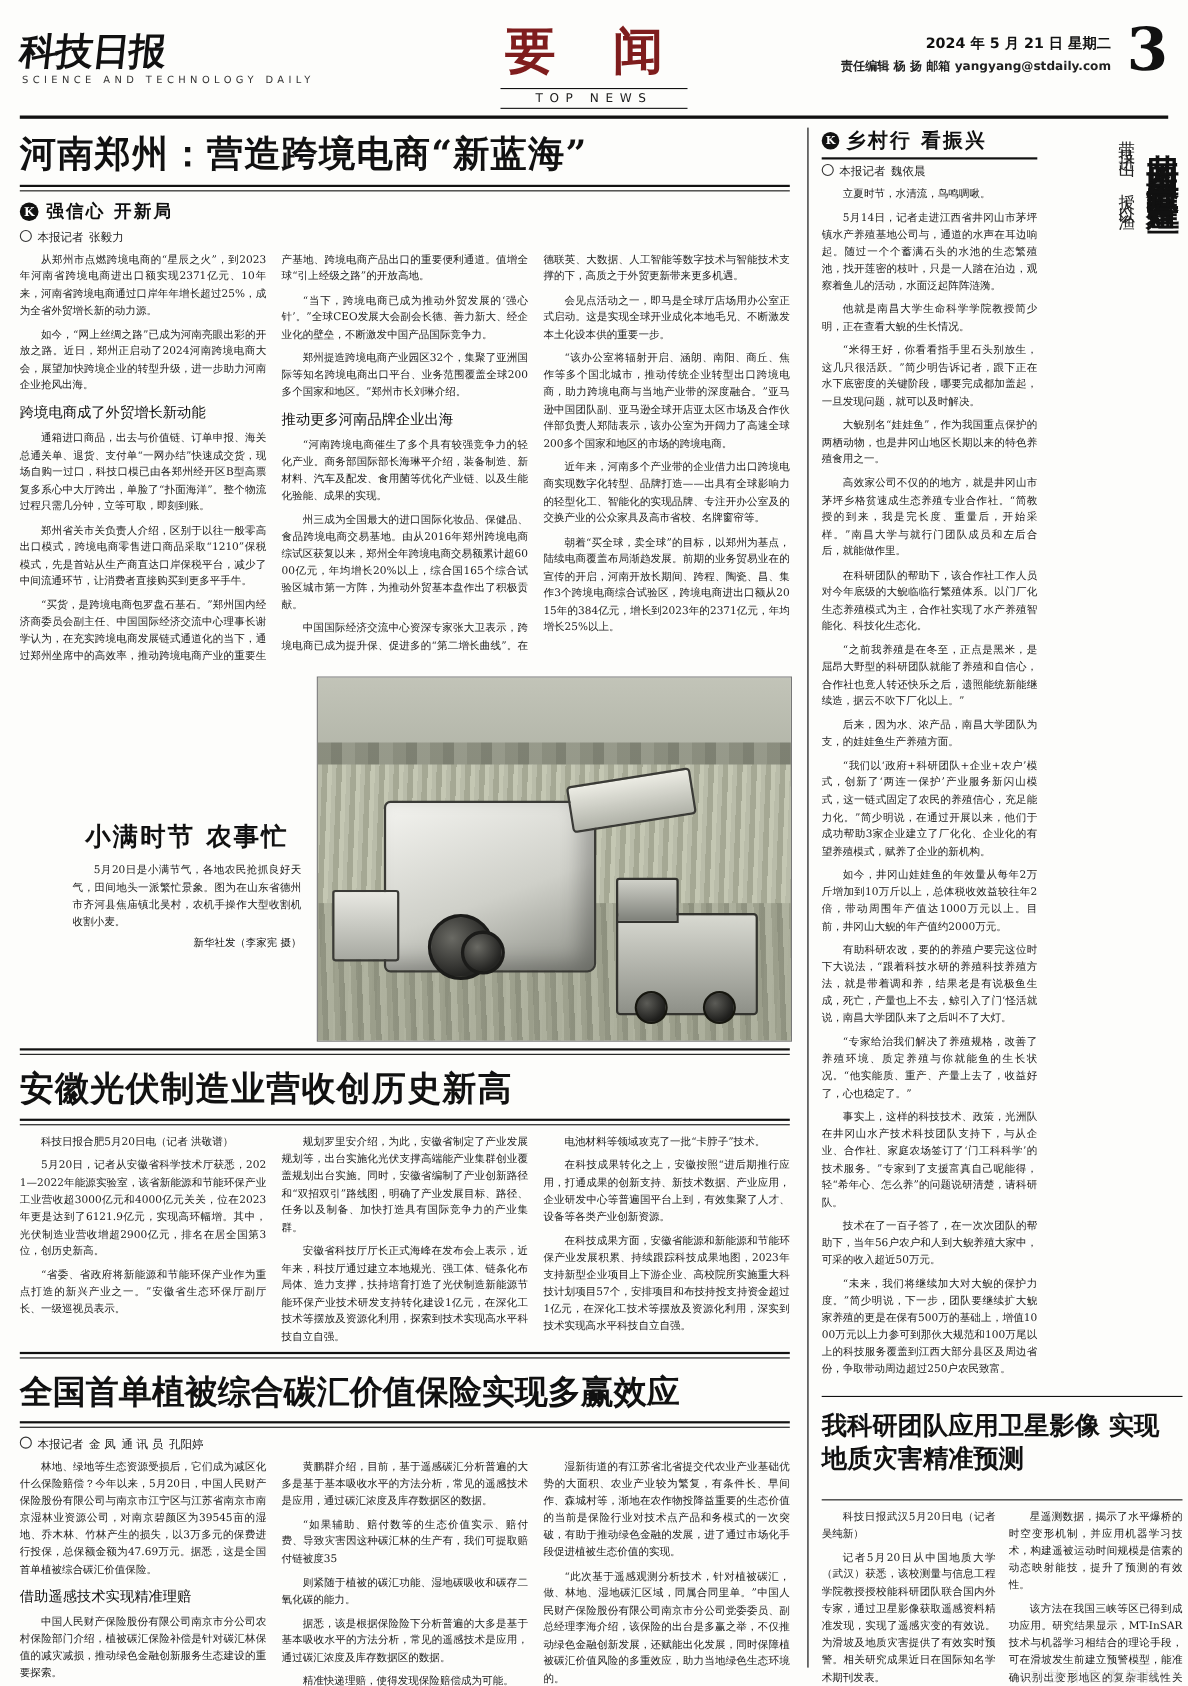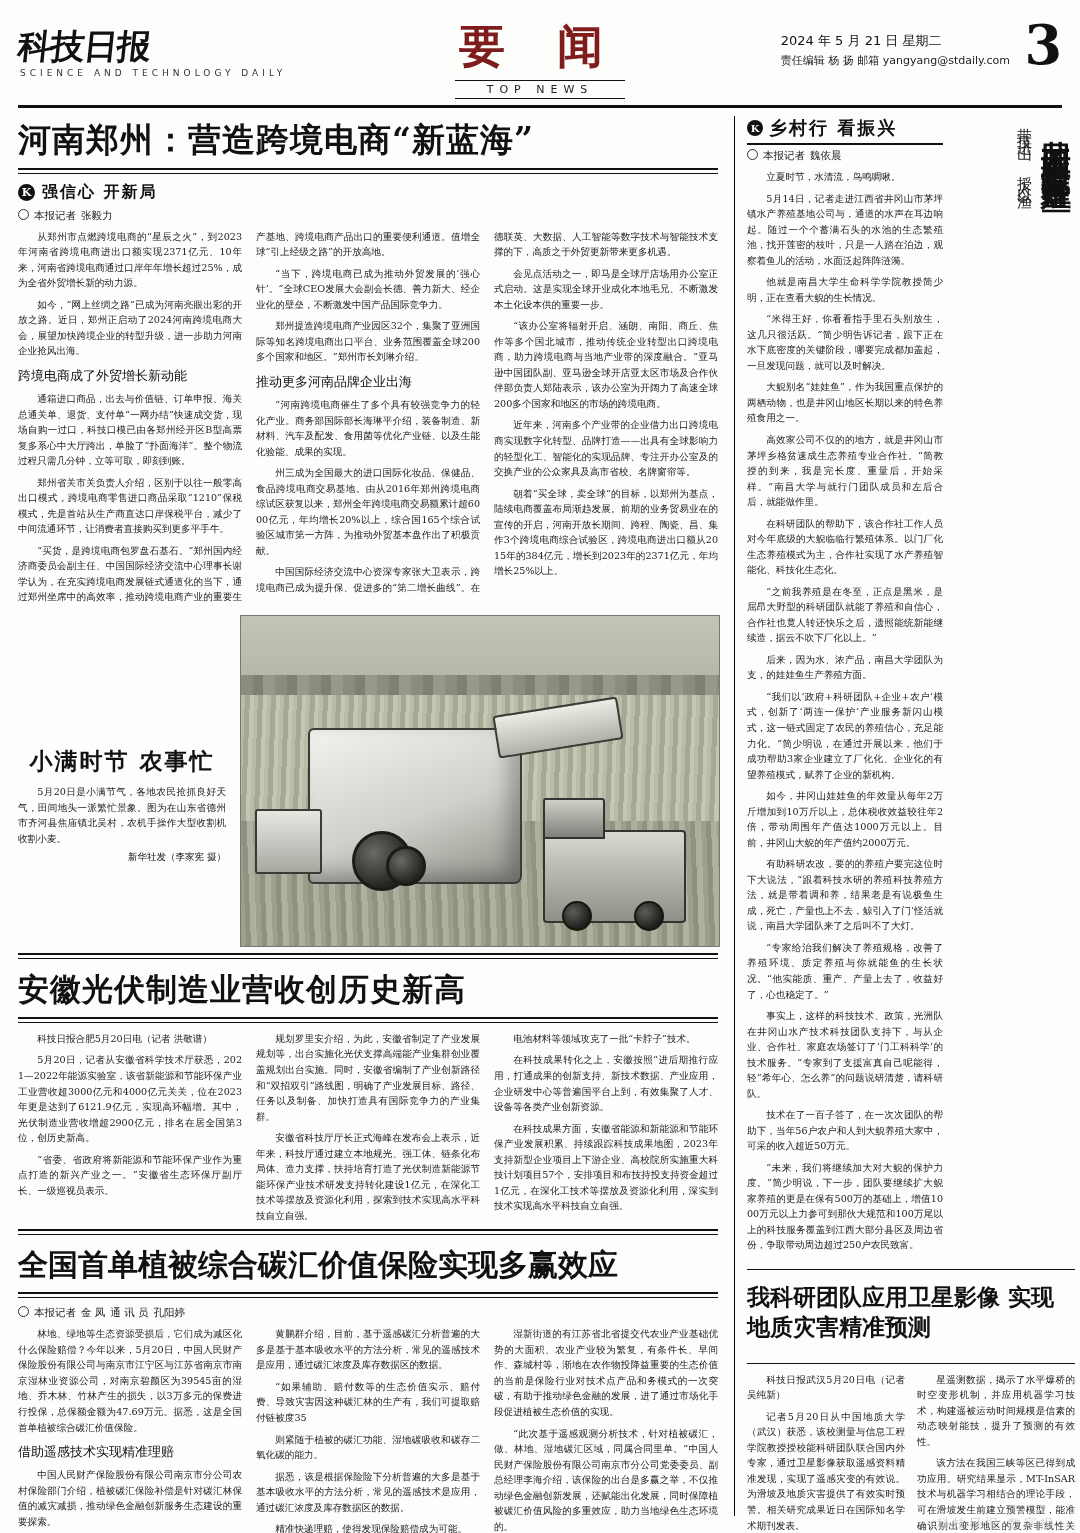--- a/index.html
+++ b/index.html
@@ -27,21 +27,21 @@
     position:absolute;left:50%;transform:translateX(-50%);top:6px;text-align:center;
   }
   .center-title .cn{
     font-family:"DejaVu Serif","Liberation Serif",serif;
     font-weight:bold;font-size:46px;letter-spacing:18px;color:#7f1d1d;
   }
   .center-title .en{
     font-size:11px;letter-spacing:6px;color:#222;margin-top:2px;
     border-top:1px solid #111;border-bottom:1px solid #111;padding:2px 0;width:170px;margin-left:auto;margin-right:auto;
   }
-  .right-info{position:absolute;right:52px;top:20px;font-size:12px;line-height:1.7;color:#111;}
+  .right-info{position:absolute;right:52px;top:20px;text-align:right;font-size:12px;line-height:1.7;color:#111;font-weight:bold;}
   .right-info .date{font-size:13px;}
   .right-info .editor{font-size:11px;color:#222;}
   .pagenum{
     position:absolute;right:0;top:8px;
     font-family:"DejaVu Serif","Liberation Serif",serif;
     font-weight:bold;font-size:54px;line-height:1;color:#111;
   }
 
   
   .body-wrap{position:relative;margin:8px 18px 0 18px;height:1400px;}
@@ -130,21 +130,21 @@
     font-weight:bold;font-size:23px;line-height:1.35;text-align:center;letter-spacing:2px;
   }
   .caption-text{
     font-family:"DejaVu Serif","Liberation Serif",serif;
     font-size:9.6px;line-height:1.62;text-align:justify;text-indent:2em;margin-top:8px;color:#1a1a1a;
     word-break:break-all;
   }
   .caption-credit{font-size:9.5px;text-align:right;margin-top:5px;
      font-family:"DejaVu Serif","Liberation Serif",serif;}
 
-  .photo-row{display:flex;gap:14px;}
+  .photo-row{display:flex;gap:14px;margin-left:48px;}
   .photo-row .cap-col{width:208px;padding-top:130px;}
   .photo-row .img-col{flex:1;}
 
   .headline2{
     font-family:"DejaVu Serif","Liberation Serif",serif;
     font-weight:bold;font-size:31px;letter-spacing:1px;margin:10px 0 6px 0;
   }
   .headline3{
     font-family:"DejaVu Serif","Liberation Serif",serif;
     font-weight:bold;font-size:30px;letter-spacing:0px;margin:10px 0 6px 0;

